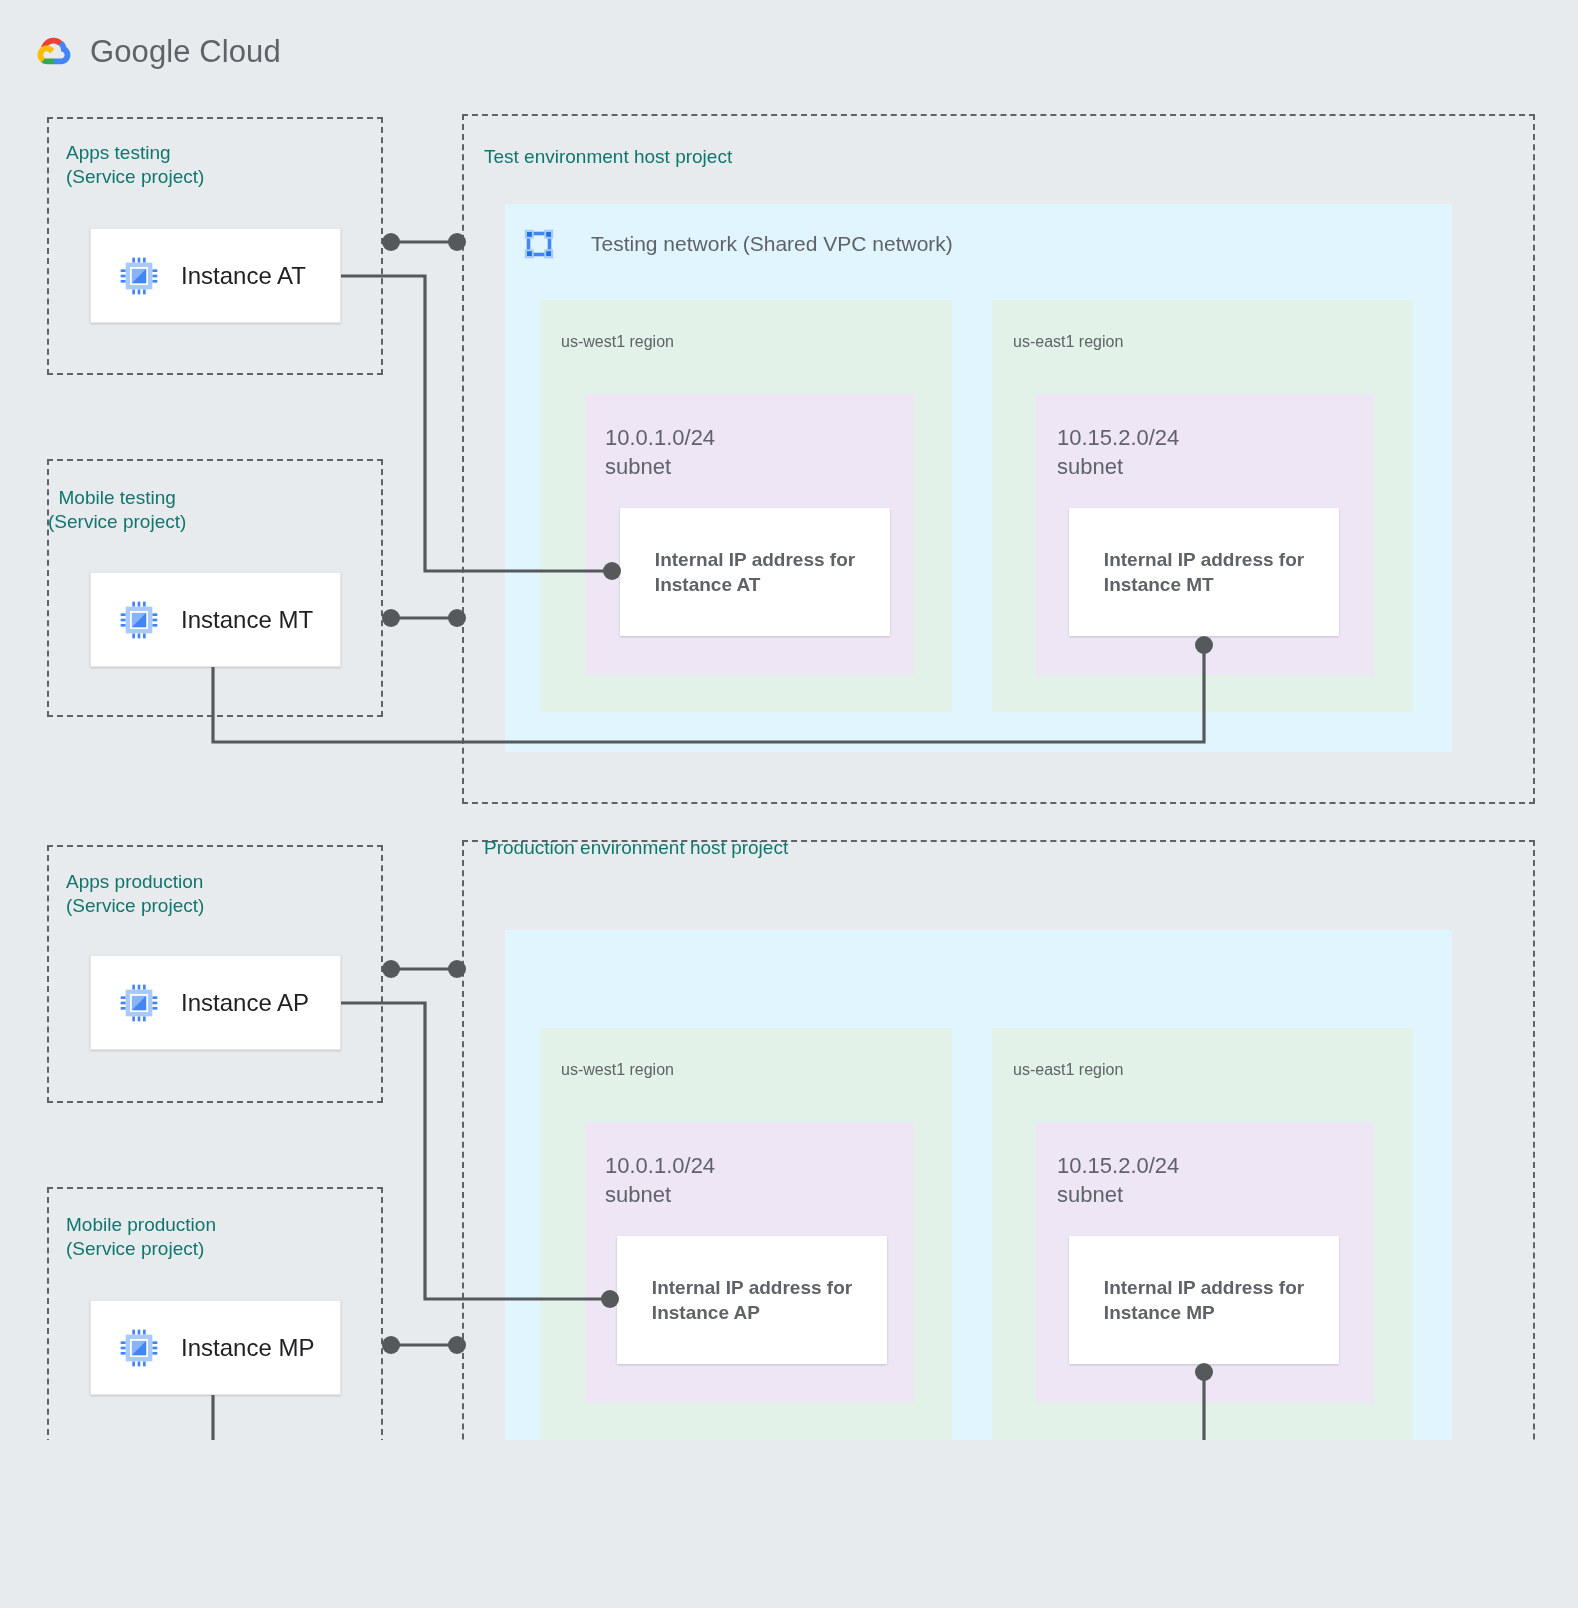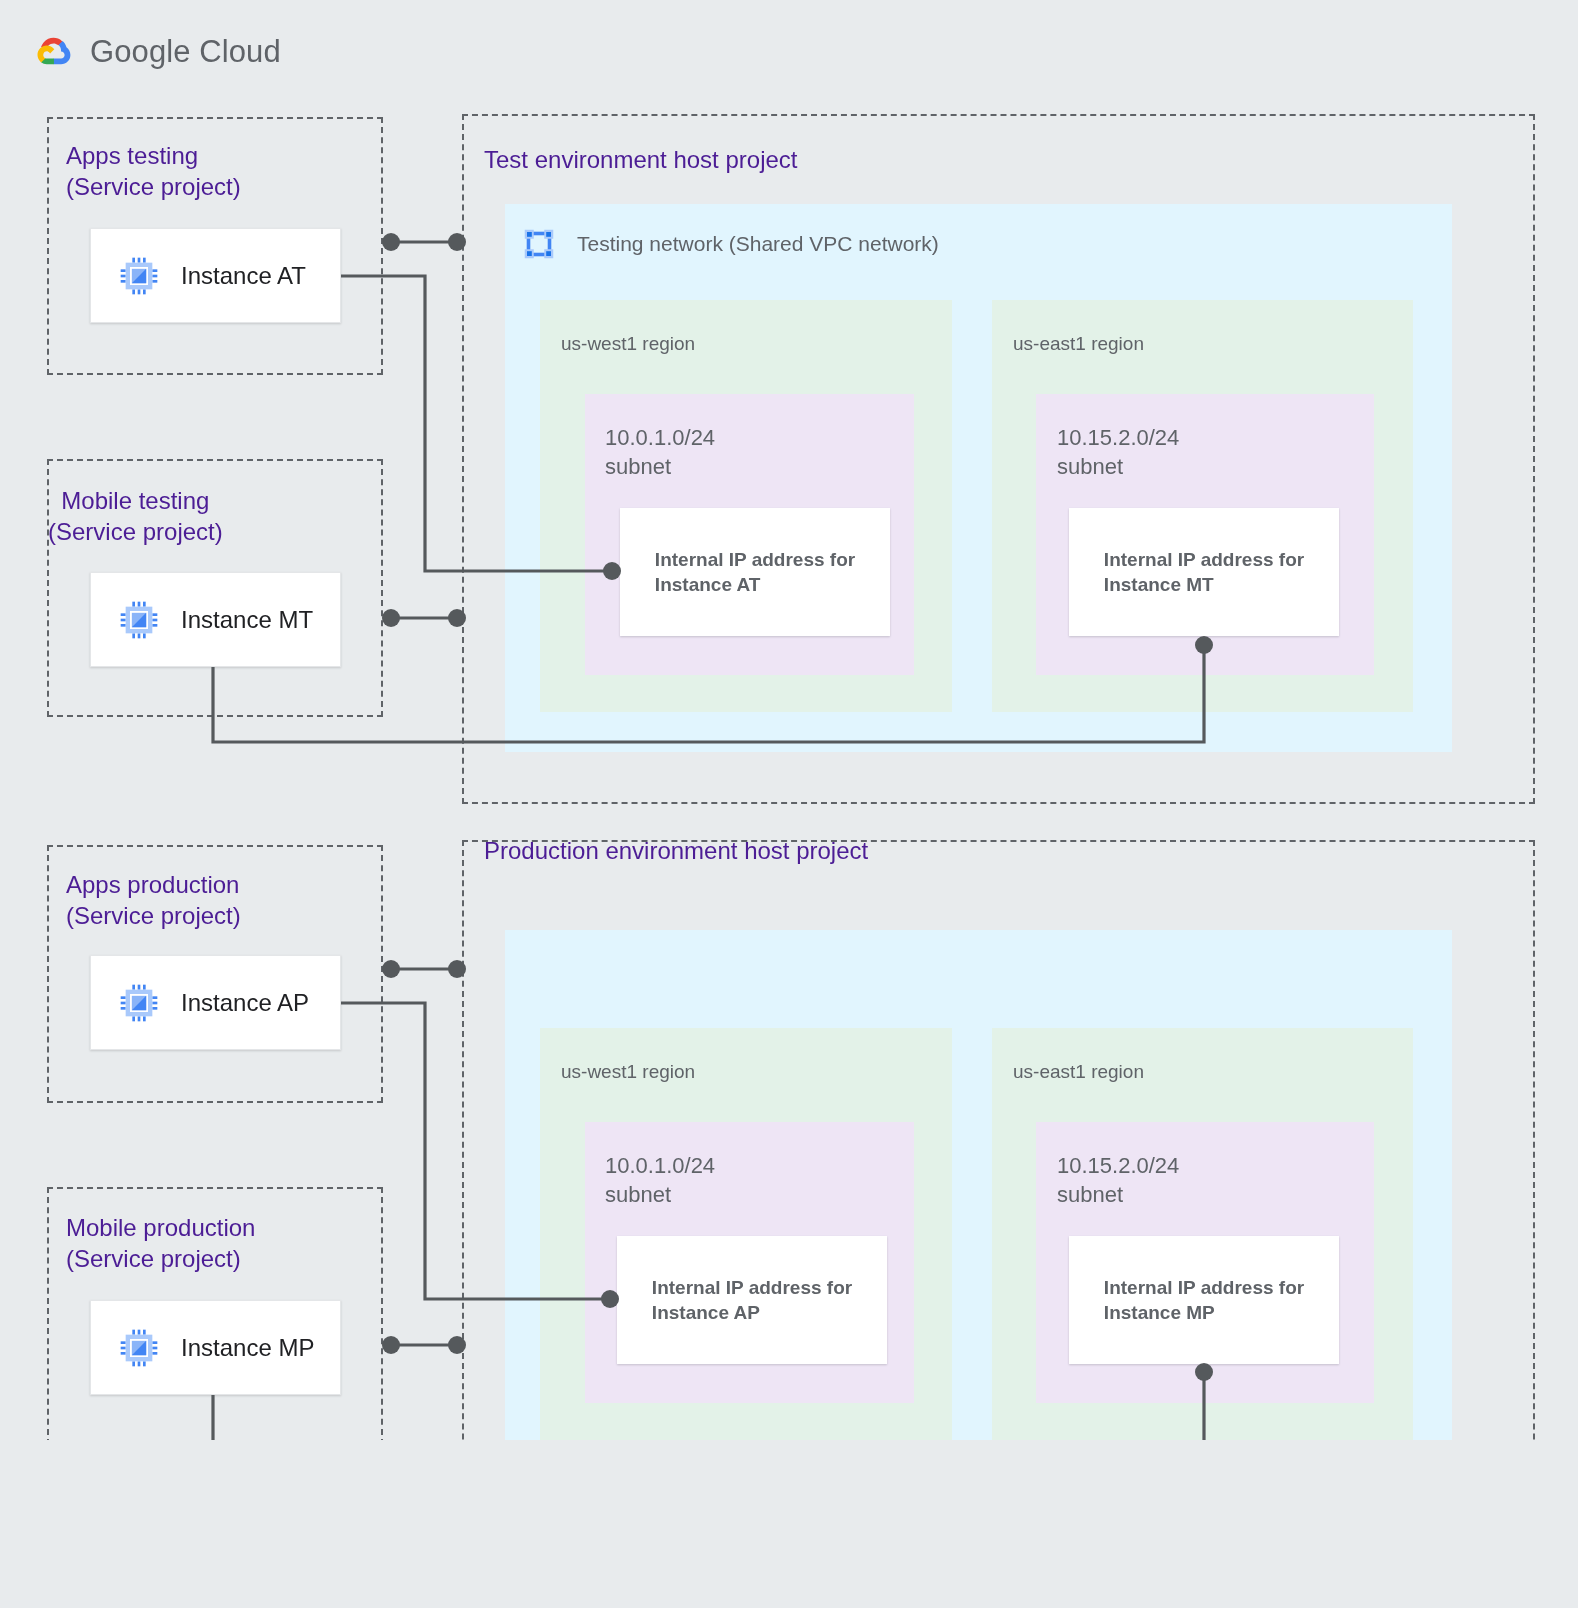--- a/index.html
+++ b/index.html
@@ -36,22 +36,22 @@
   .logo-text .thin { color:#5f6368; }
 
   
   .dashed-box {
     border: 2px dashed #5f6368;
     box-sizing: border-box;
     background: transparent;
   }
   .box-label {
     position: absolute;
-    color: #4c1d95;
-    font-size: 24px;
+    color: #0f766e;
+    font-size: 19px;
     line-height: 1.28;
     white-space: pre-line;
   }
 
   
   .instance-card {
     background: #ffffff;
     border: 1px solid #e4e6e8;
     box-shadow: 0 1px 2px rgba(60,64,67,.20);
     box-sizing: border-box;
@@ -69,37 +69,37 @@
 
   
   .vpc-panel {
     background: #e1f5fe;
     box-sizing: border-box;
   }
   .vpc-header {
     position: absolute;
     display: flex;
     align-items: center;
-    gap: 20px;
+    gap: 34px;
   }
   .vpc-icon { width: 36px; height: 36px; display:block; }
   .vpc-title {
     font-size: 21px;
     color: #5f6368;
     white-space: nowrap;
   }
 
   
   .region-panel {
     background: #e3f2e8;
     box-sizing: border-box;
   }
   .region-label {
     position: absolute;
-    font-size: 19px;
+    font-size: 16px;
     color: #5f6368;
     white-space: nowrap;
   }
 
   
   .subnet-panel {
     background: #eee5f5;
     box-sizing: border-box;
   }
   .subnet-label {

